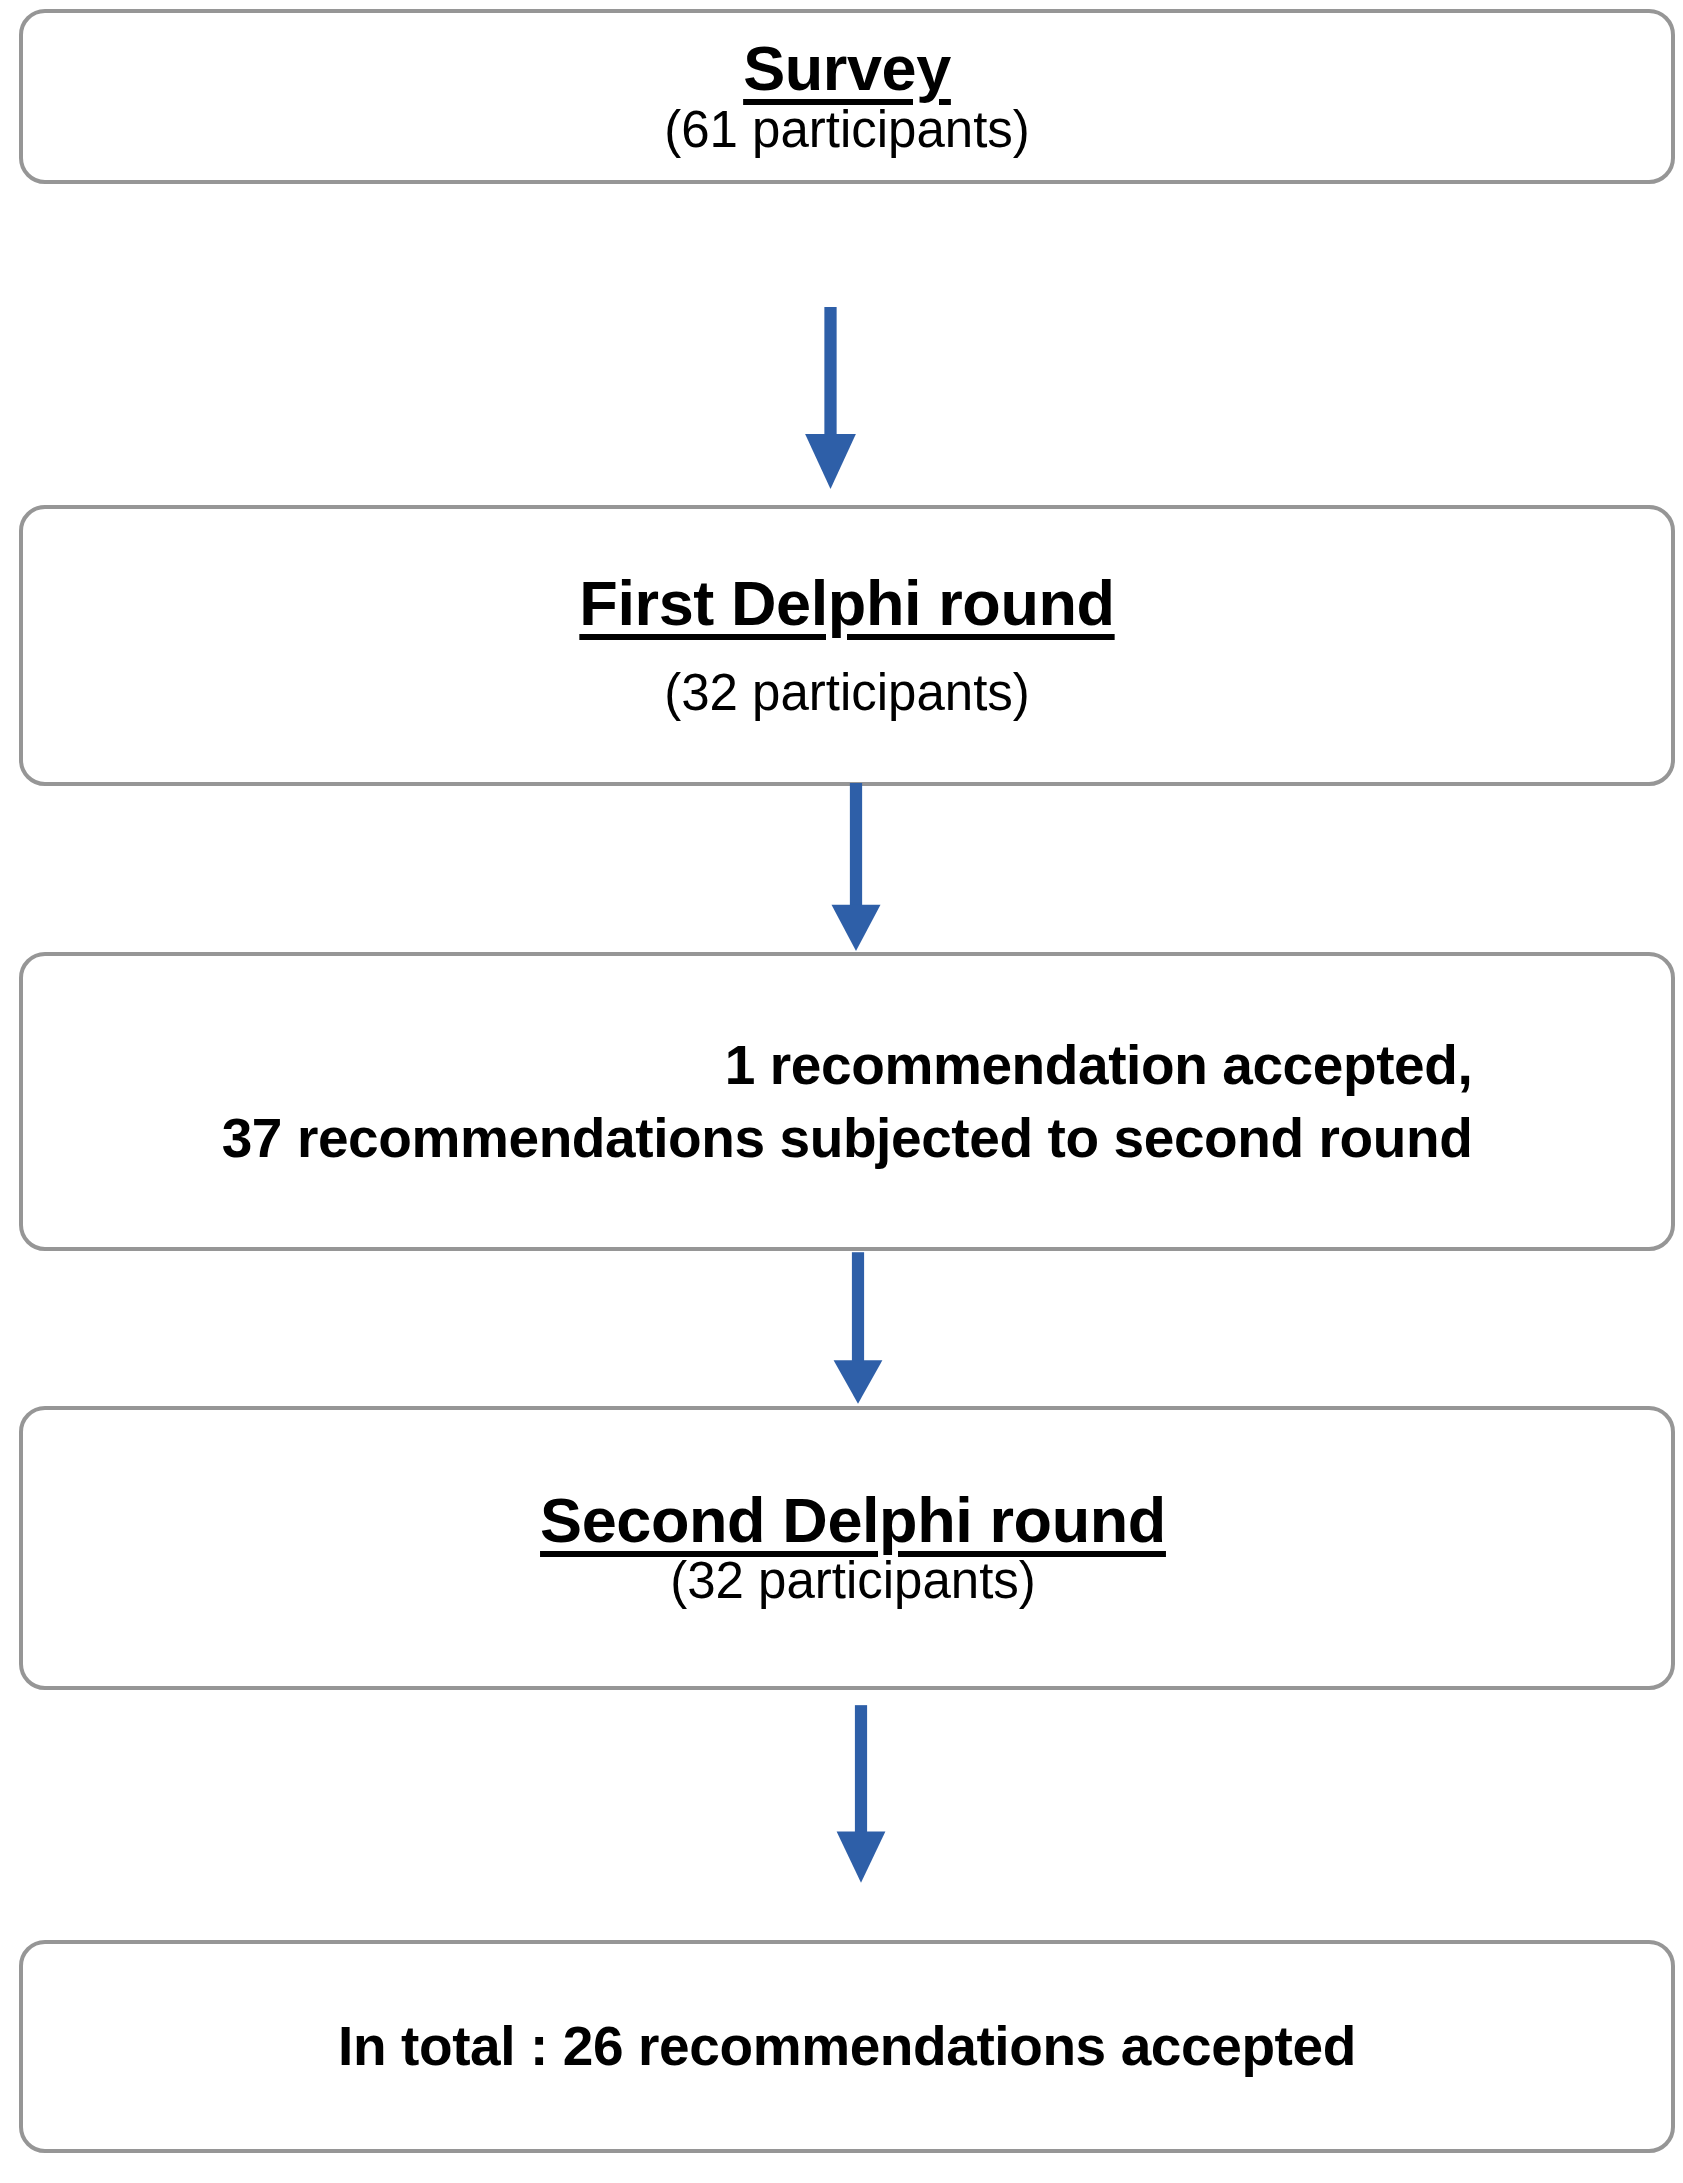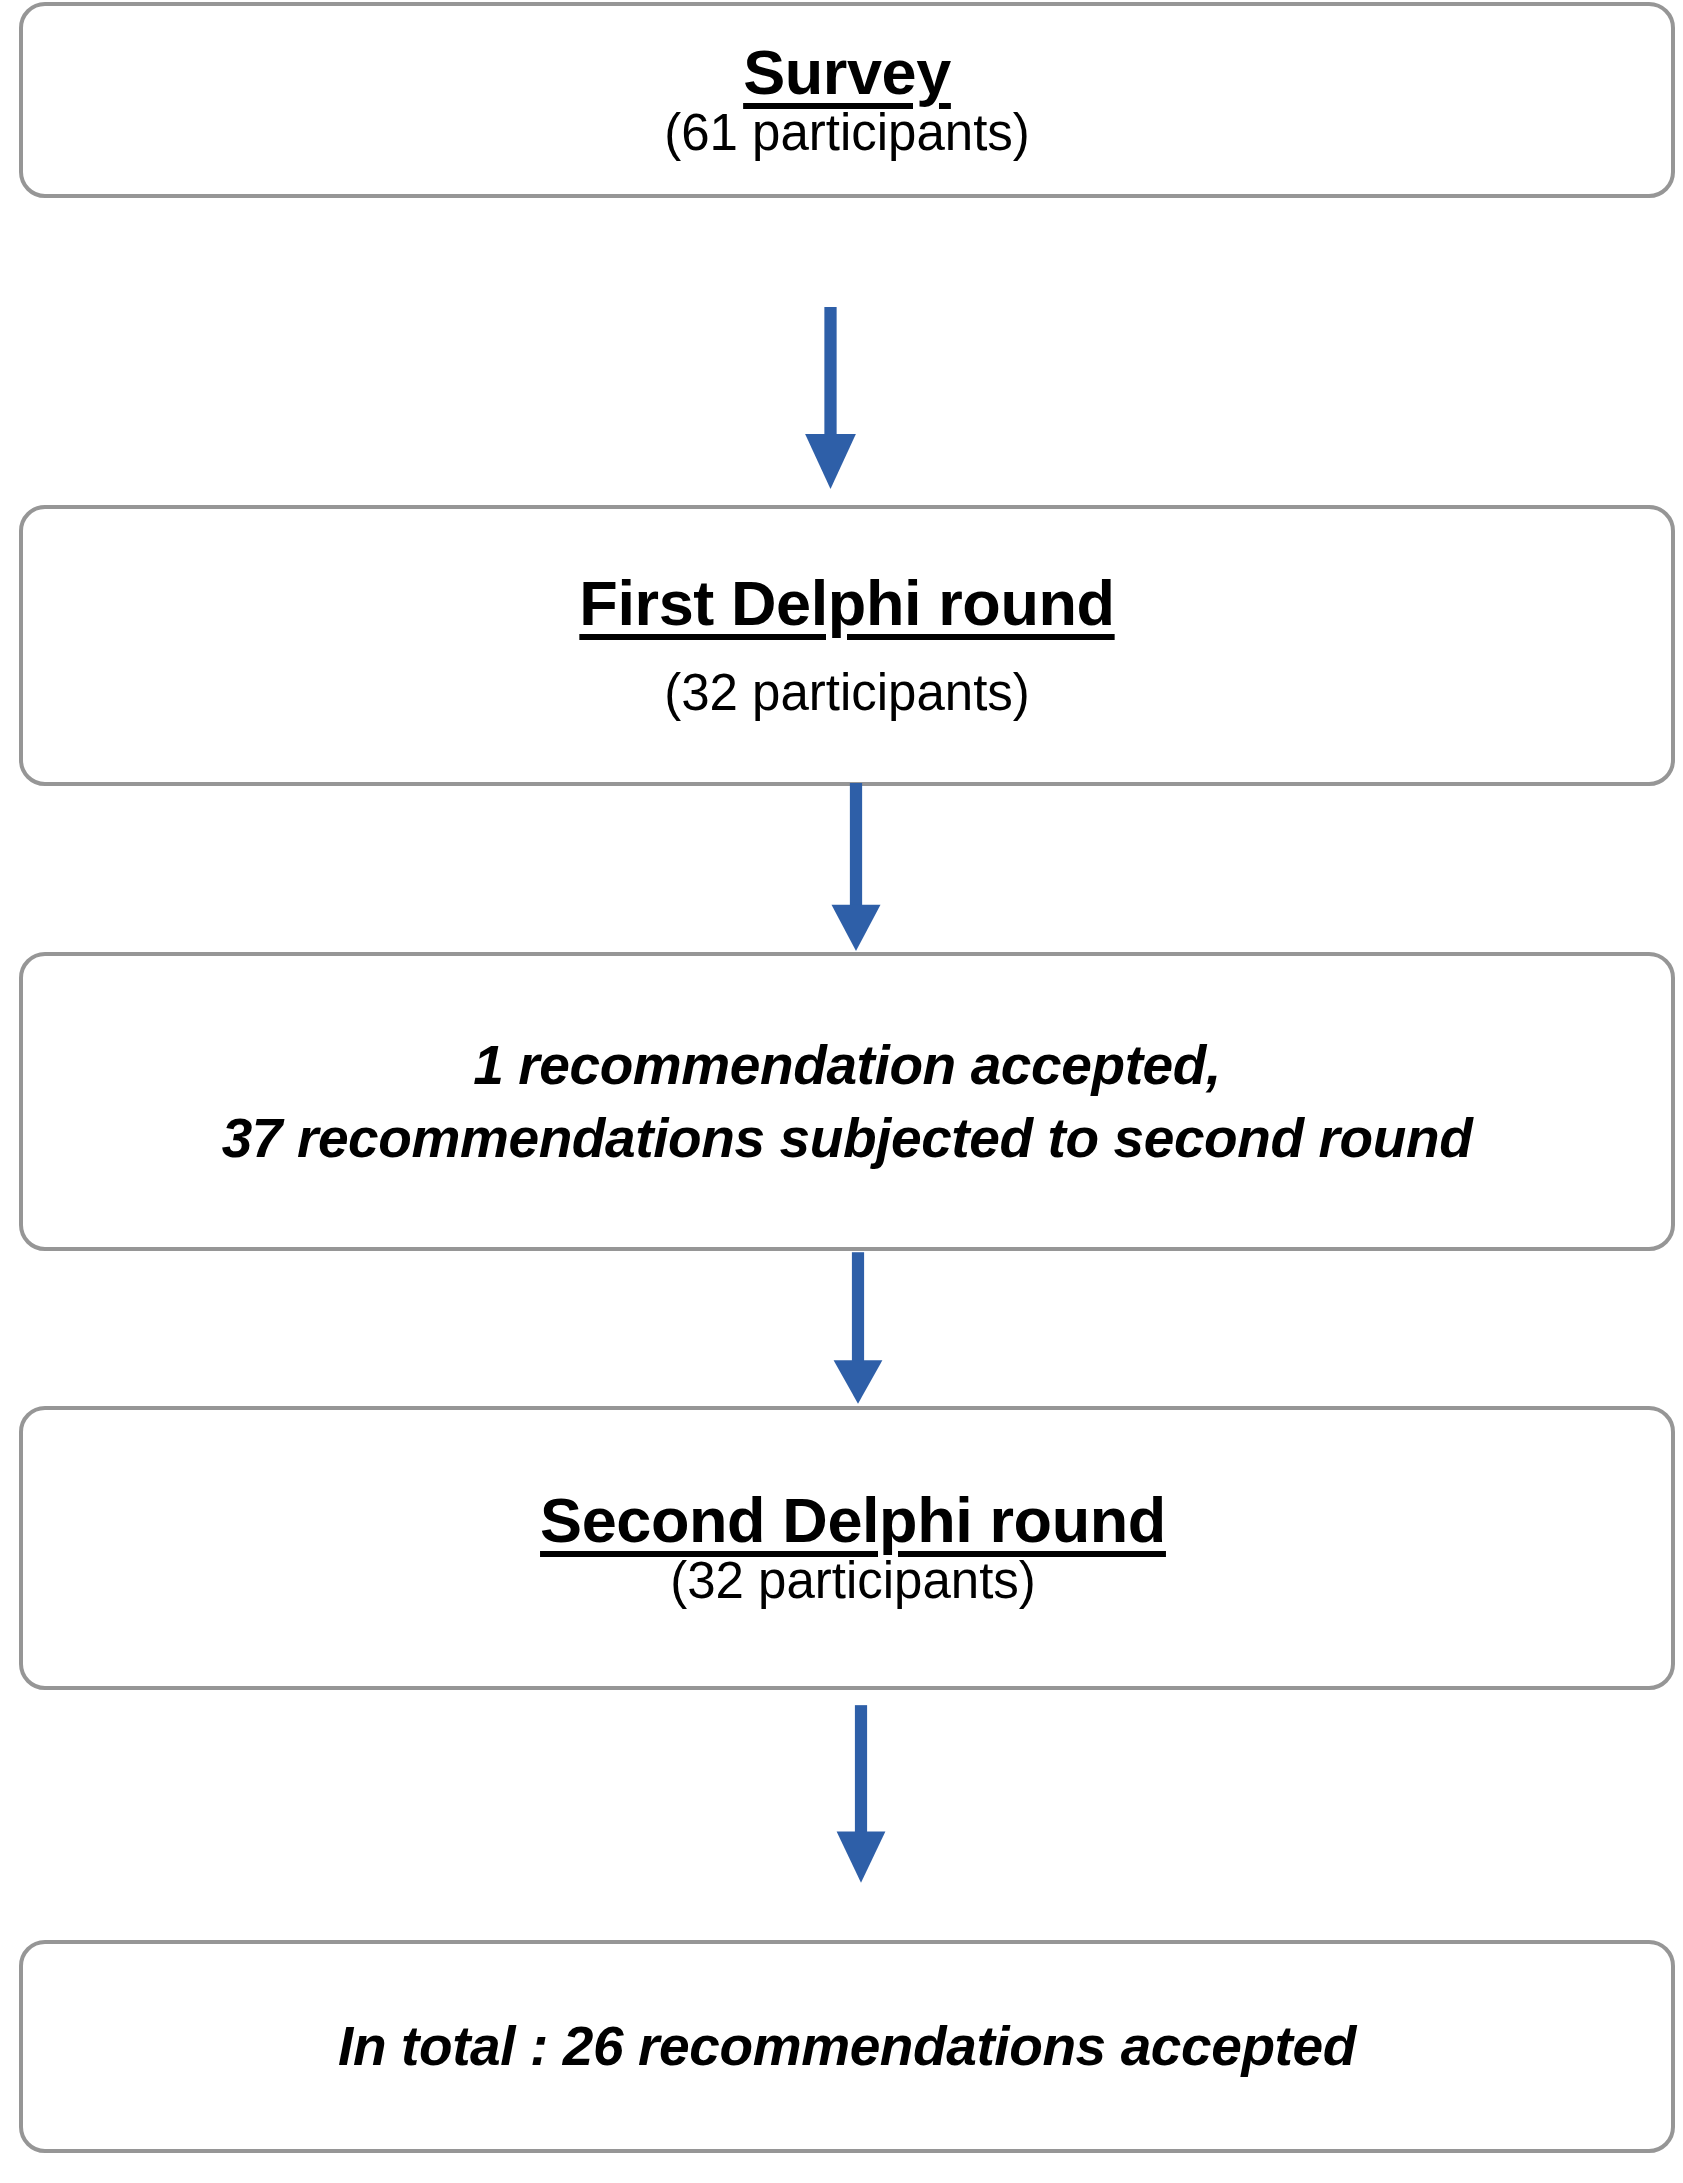--- a/index.html
+++ b/index.html
@@ -41,32 +41,32 @@
     white-space: nowrap;
   }
   .node-sub {
     font-weight: normal;
     font-size: 51px;
     line-height: 1.1;
     white-space: nowrap;
   }
   .node-italic {
     font-weight: bold;
-    font-style: italic;
     font-size: 55px;
     line-height: 1.32;
     letter-spacing: -0.4px;
+    text-align: right;
   }
   .node-italic .ital-line {
     display: block;
     white-space: nowrap;
   }
 
   
-  #node-survey        { left: 19px;  top: 2px;    width: 1656px; height: 196px; }
+  #node-survey        { left: 19px;  top: 9px;    width: 1656px; height: 175px; }
   #node-first-round   { left: 19px;  top: 505px;  width: 1656px; height: 281px; gap: 28px; }
   #node-outcome-r1    { left: 19px;  top: 952px; width: 1656px; height: 299px; }
   #node-second-round  { left: 19px;  top: 1406px; width: 1656px; height: 284px; padding-left: 12px; }
   #node-total         { left: 19px;  top: 1922px; width: 1656px; height: 213px; margin-top: 18px; }
 
   
   .arrow {
     position: absolute;
   }
   .arrow svg { display: block; }

